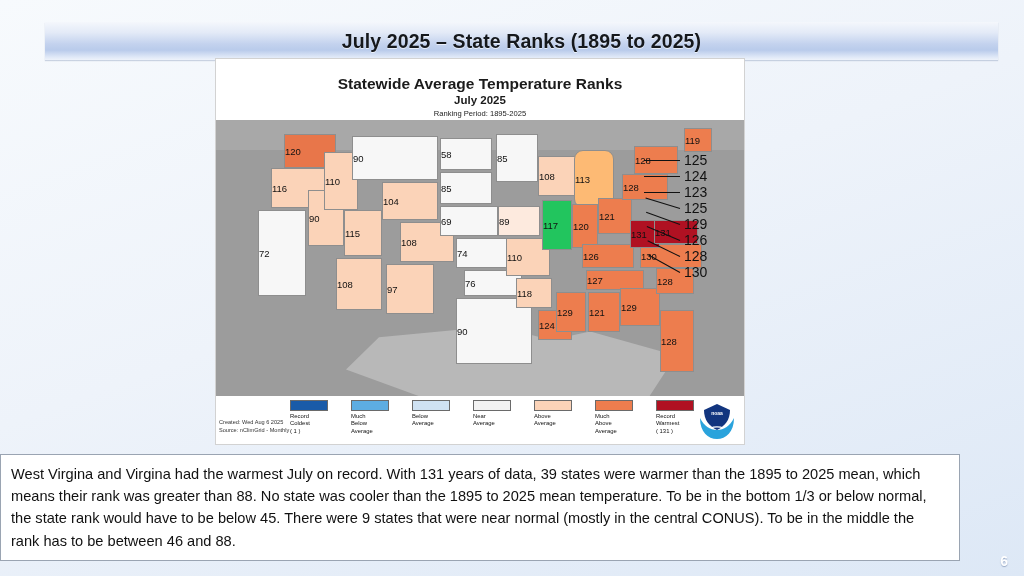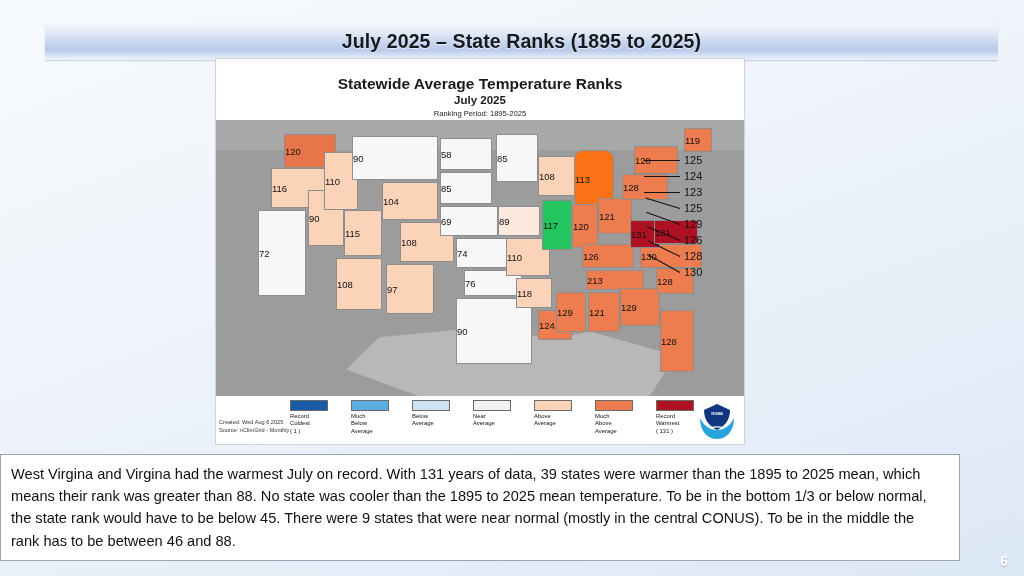--- a/index.html
+++ b/index.html
@@ -54,21 +54,21 @@
     position:absolute;box-sizing:border-box;
     border:1px solid #8e8e8e;
     display:flex;align-items:center;justify-content:flex-start;
     font-size:9.5px;color:#111;font-family:"Liberation Sans",sans-serif;margin-top:8px;
   }
 
   
   #callouts{position:absolute;right:4px;top:32px;width:96px;}
   .callout{
     position:relative;height:16px;display:flex;align-items:center;
-    font-size:11px;color:#111;padding-left:40px;
+    font-size:14px;color:#111;padding-left:40px;
   }
   .callout .leader{
     position:absolute;left:0;top:50%;width:36px;height:0;
     border-top:1.3px solid #111;transform-origin:right center;
   }
 
   
   #legend{
     position:absolute;left:0;top:339px;width:528px;height:47px;background:#fff;
   }
@@ -184,34 +184,34 @@
       </div>
       <div class="st" style="left: 322px; top: 182px; width: 34px; height: 30px; background: rgb(237, 125, 78);">
         <span>124</span>
       </div>
       <div class="st" style="left: 322px; top: 28px; width: 38px; height: 40px; background: rgb(251, 211, 184);">
         <span>108</span>
       </div>
       <div class="st" style="left: 326px; top: 72px; width: 30px; height: 50px; background: #22c55e;">
         <span>117</span>
       </div>
-      <div class="st" style="left: 358px; top: 22px; width: 40px; height: 58px; background: #f97316; border-radius: 9px;">
+      <div class="st" style="left: 358px; top: 22px; width: 40px; height: 58px; background: #fdba74; border-radius: 9px;">
         <span>113</span>
       </div>
       <div class="st" style="left: 356px; top: 76px; width: 26px; height: 44px; background: rgb(237, 125, 78);">
         <span>120</span>
       </div>
       <div class="st" style="left: 382px; top: 70px; width: 34px; height: 36px; background: rgb(237, 125, 78);">
         <span>121</span>
       </div>
       <div class="st" style="left: 366px; top: 116px; width: 52px; height: 24px; background: rgb(237, 125, 78);">
         <span>126</span>
       </div>
       <div class="st" style="left: 370px; top: 142px; width: 58px; height: 20px; background: rgb(237, 125, 78);">
-        <span>213</span>
+        <span>127</span>
       </div>
       <div class="st" style="left: 340px; top: 164px; width: 30px; height: 40px; background: rgb(237, 125, 78);">
         <span>129</span>
       </div>
       <div class="st" style="left: 372px; top: 164px; width: 32px; height: 40px; background: rgb(237, 125, 78);">
         <span>121</span>
       </div>
       <div class="st" style="left: 404px; top: 160px; width: 40px; height: 38px; background: rgb(237, 125, 78);">
         <span>129</span>
       </div>

